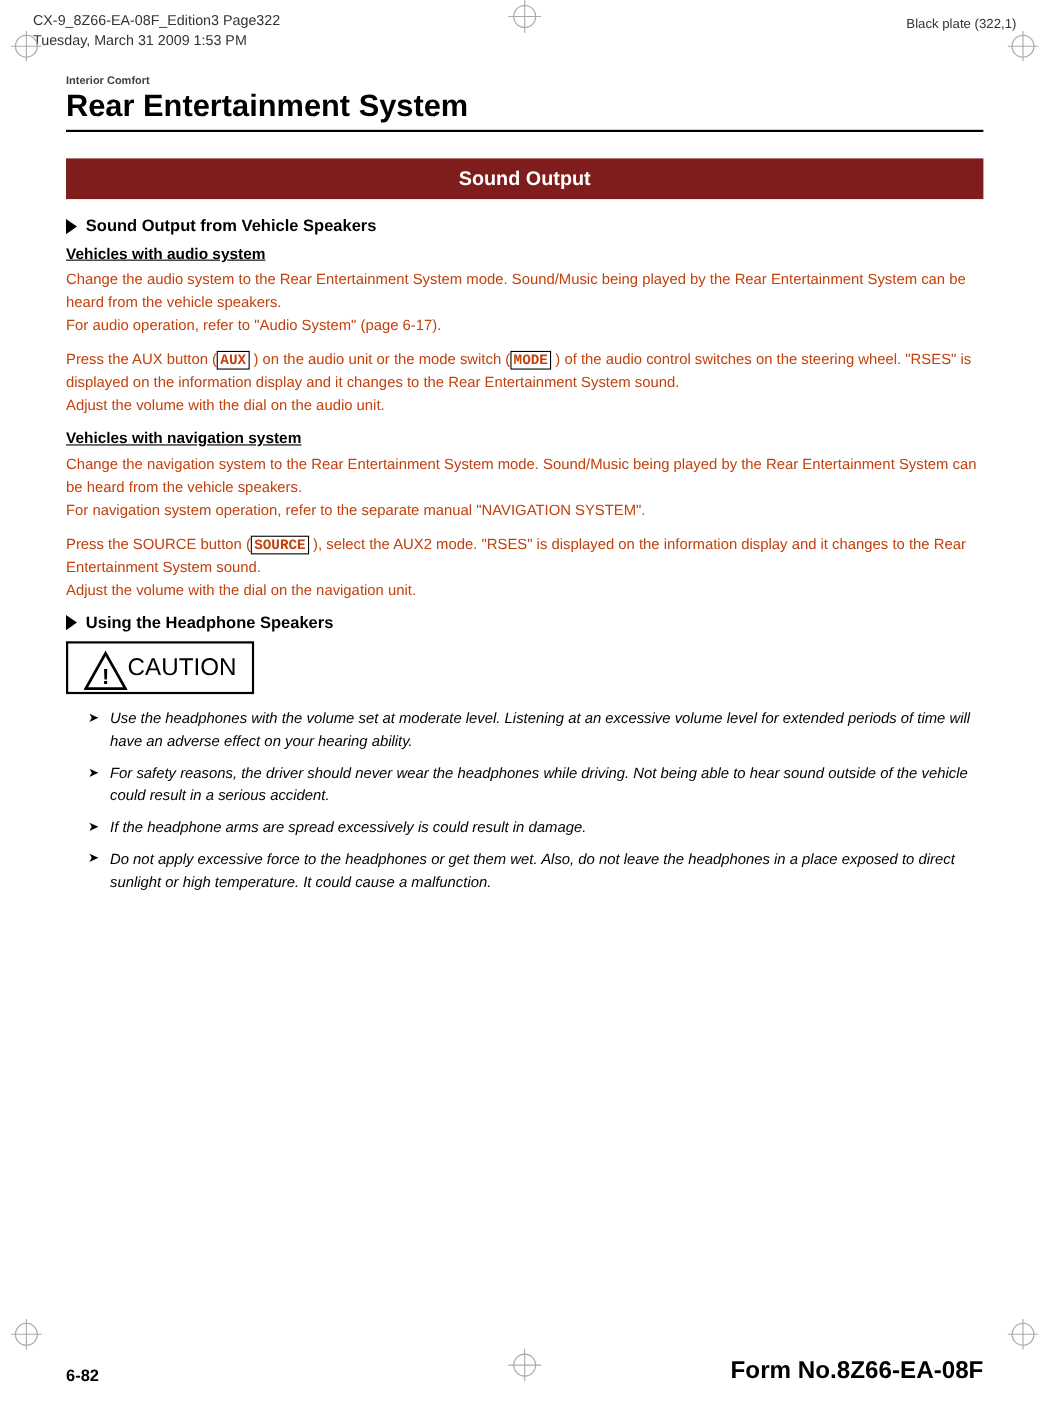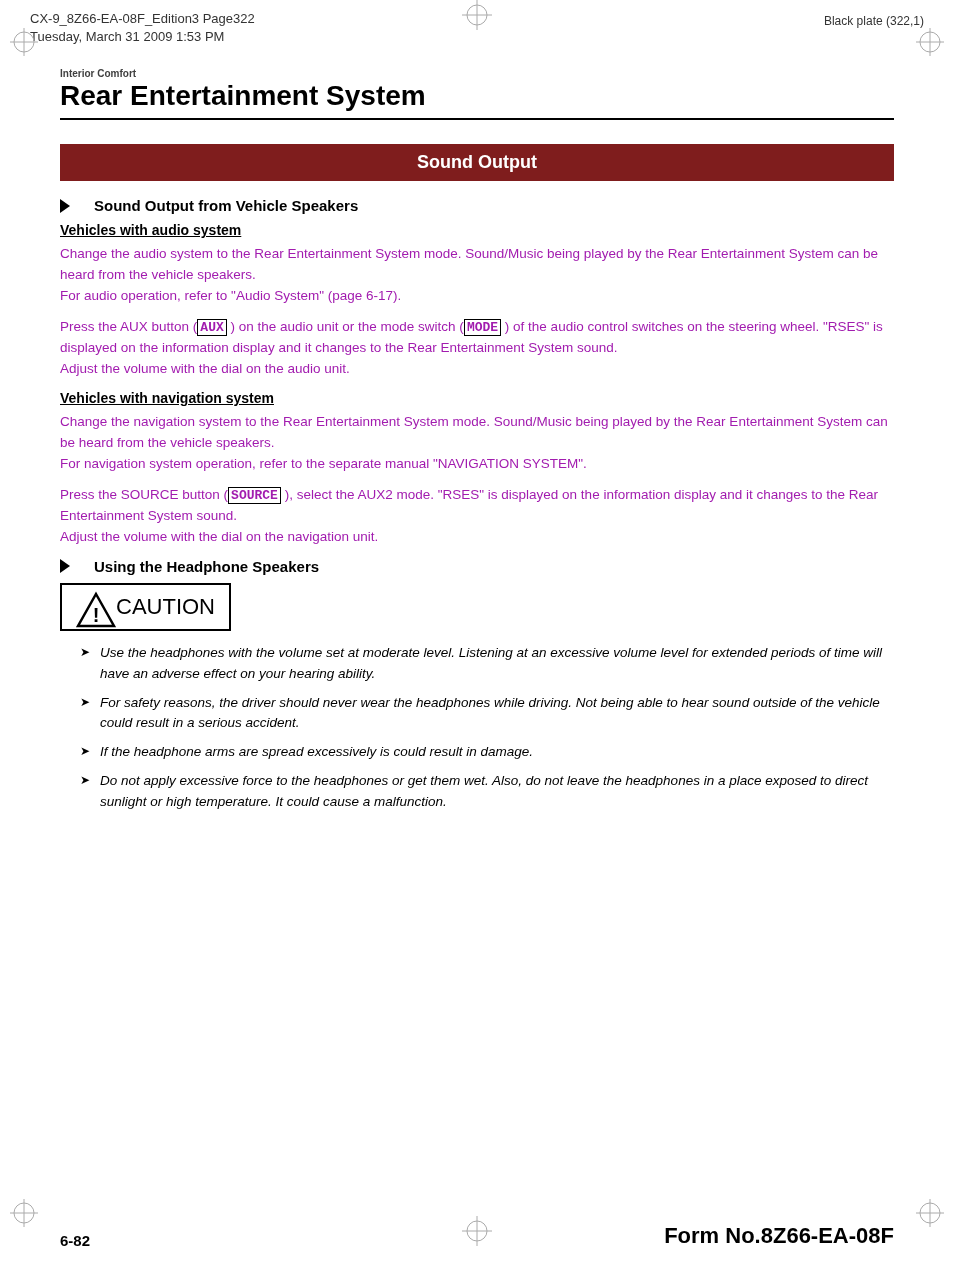--- a/index.html
+++ b/index.html
@@ -96,21 +96,21 @@
     }
 
     
     .subsection-heading {
       font-size: 15px;
       font-weight: bold;
       color: #000;
       margin-bottom: 8px;
       display: flex;
       align-items: center;
-      gap: 20px;
+      gap: 4px;
     }
 
     .triangle-bullet {
       width: 0;
       height: 0;
       border-left: 10px solid #000;
       border-top: 7px solid transparent;
       border-bottom: 7px solid transparent;
       display: inline-block;
       margin-right: 4px;
@@ -123,21 +123,21 @@
       font-weight: bold;
       text-decoration: underline;
       margin-bottom: 6px;
     }
 
     
     .body-para {
       font-size: 13.5px;
       line-height: 1.55;
       margin-bottom: 10px;
-      color: #a21caf;
+      color: #c2410c;
     }
 
     .body-para .mono-inline {
       font-family: 'Courier New', monospace;
       font-weight: bold;
       font-size: 13px;
       border: 1px solid #000;
       padding: 0 2px;
     }
 
@@ -185,21 +185,21 @@
       content: "➤";
       position: absolute;
       left: 0;
       font-style: normal;
       font-size: 12px;
     }
 
     
     .page-footer {
       position: absolute;
-      bottom: 16px;
+      bottom: 6px;
       left: 0;
       right: 0;
       height: 90px;
       display: flex;
       align-items: flex-end;
       justify-content: space-between;
       padding: 10px 60px 20px 60px;
       border-top: none;
     }
 

